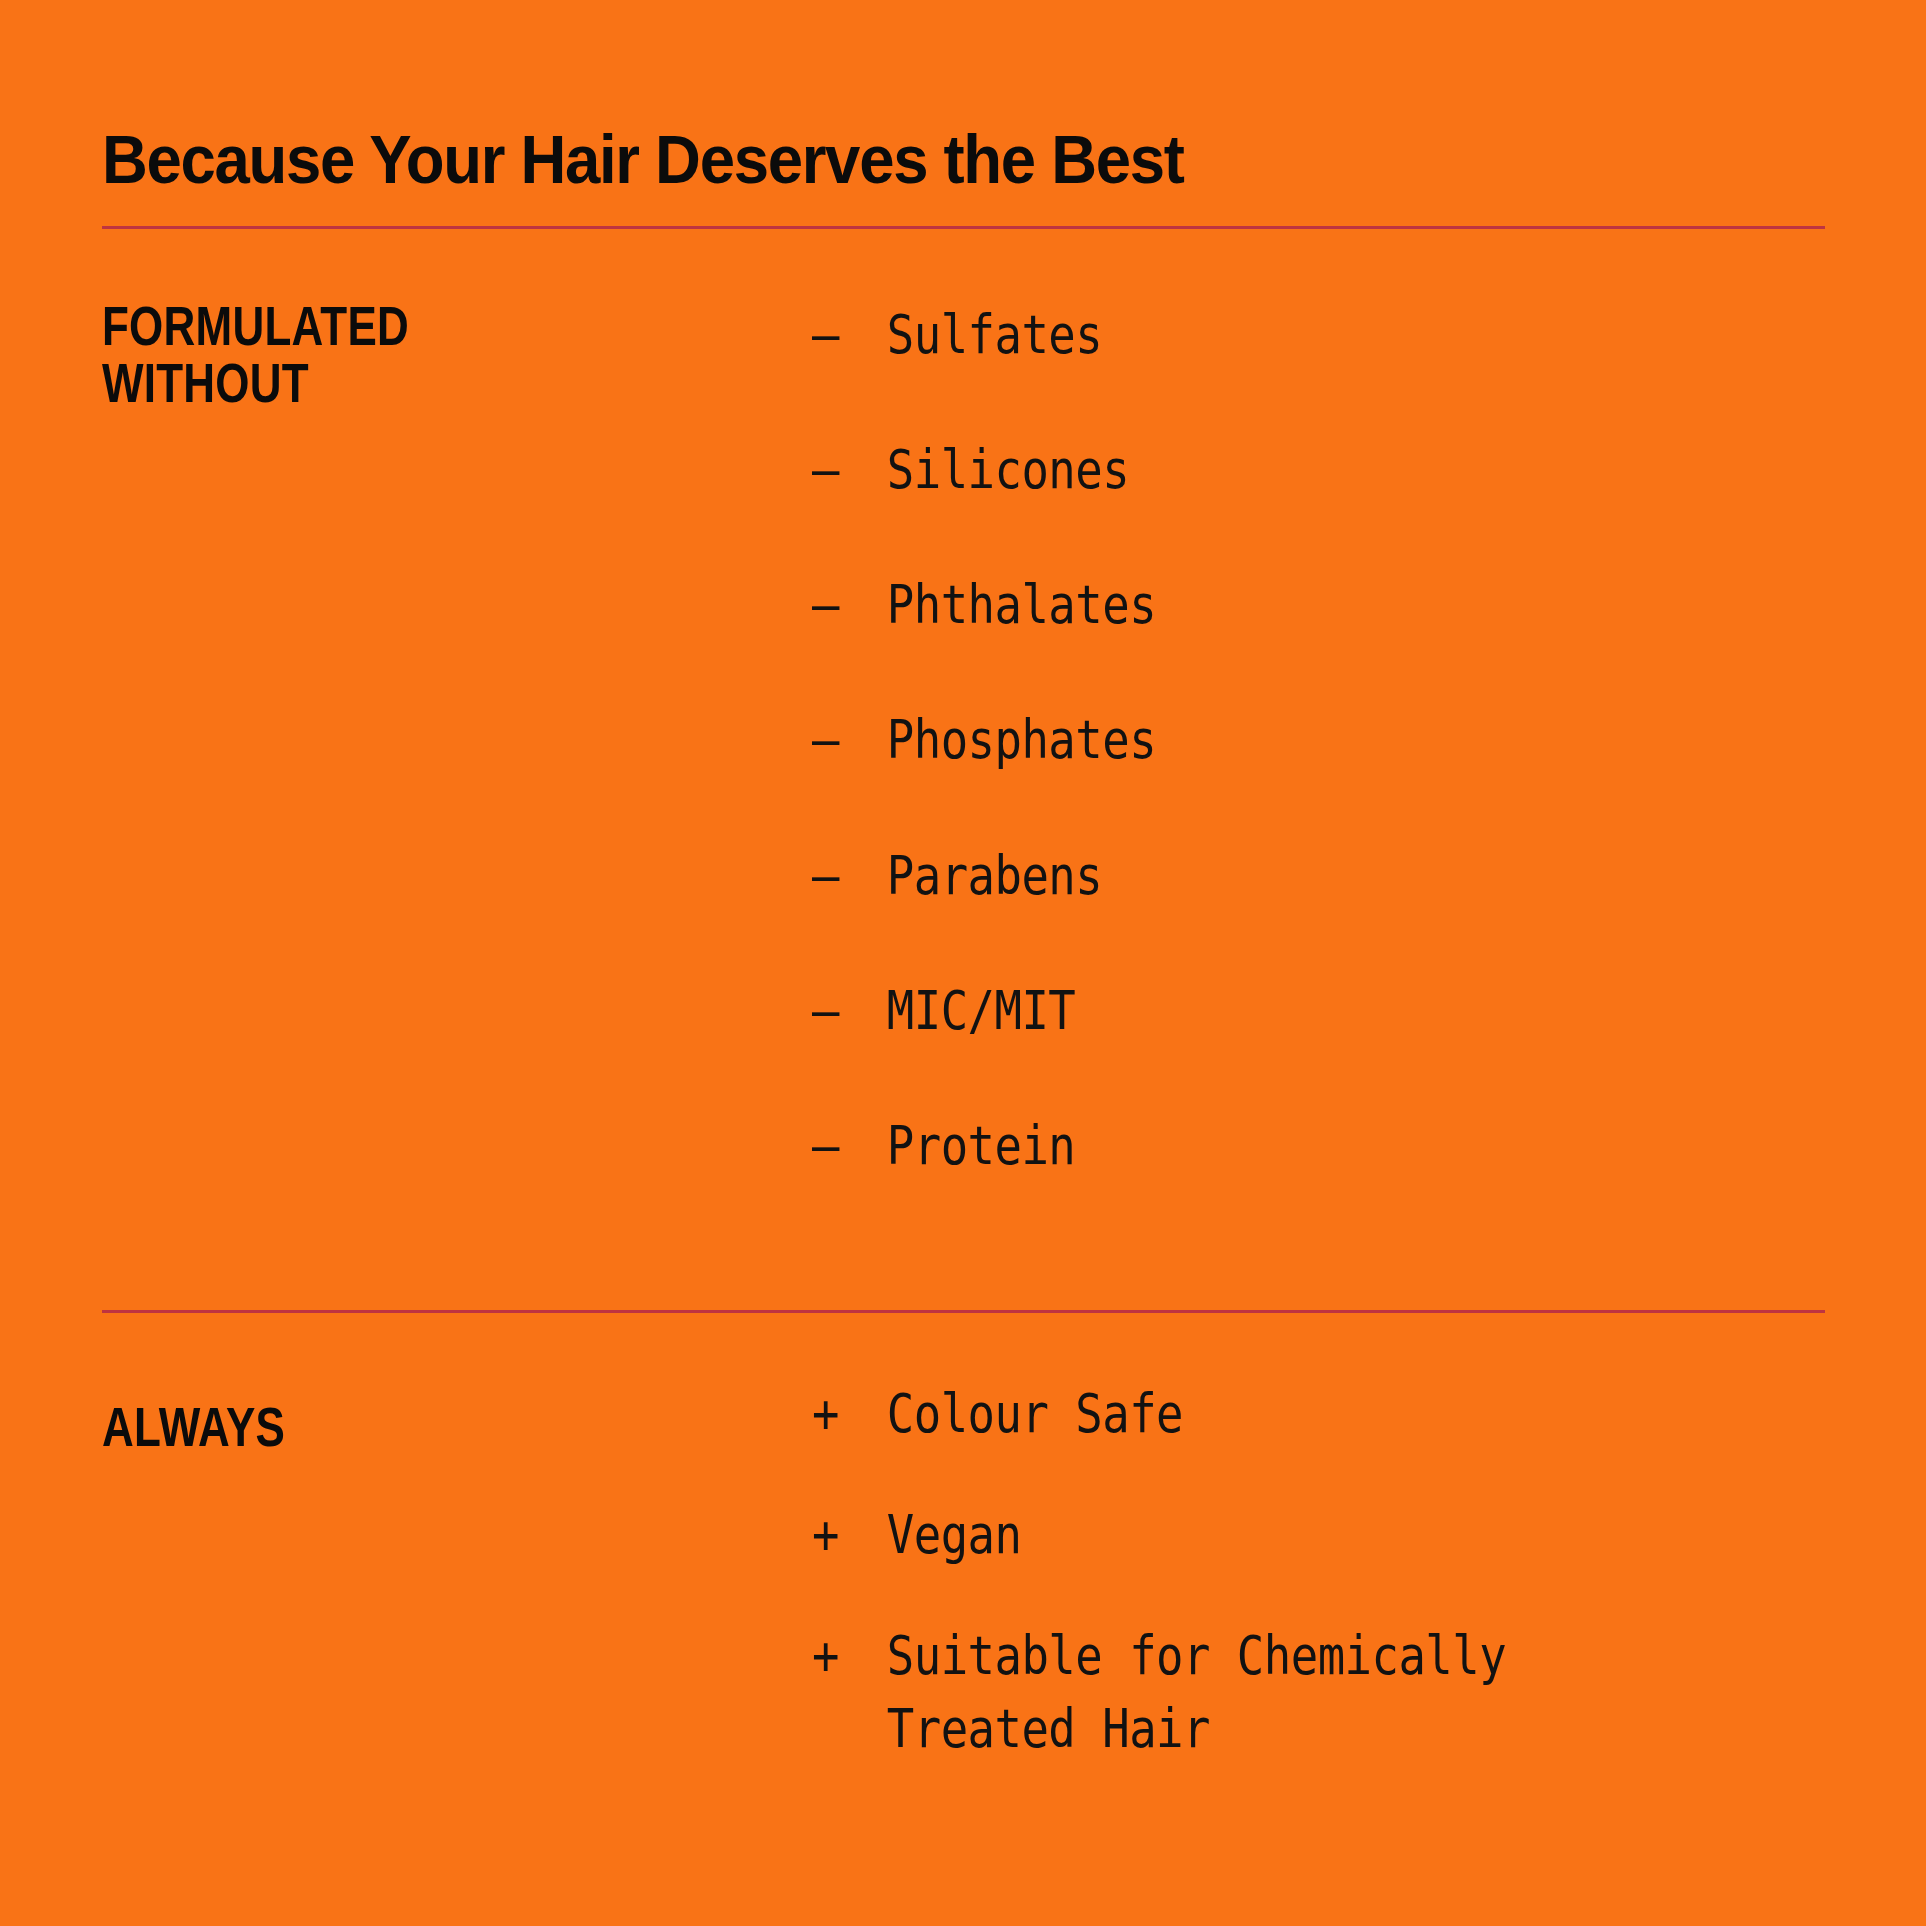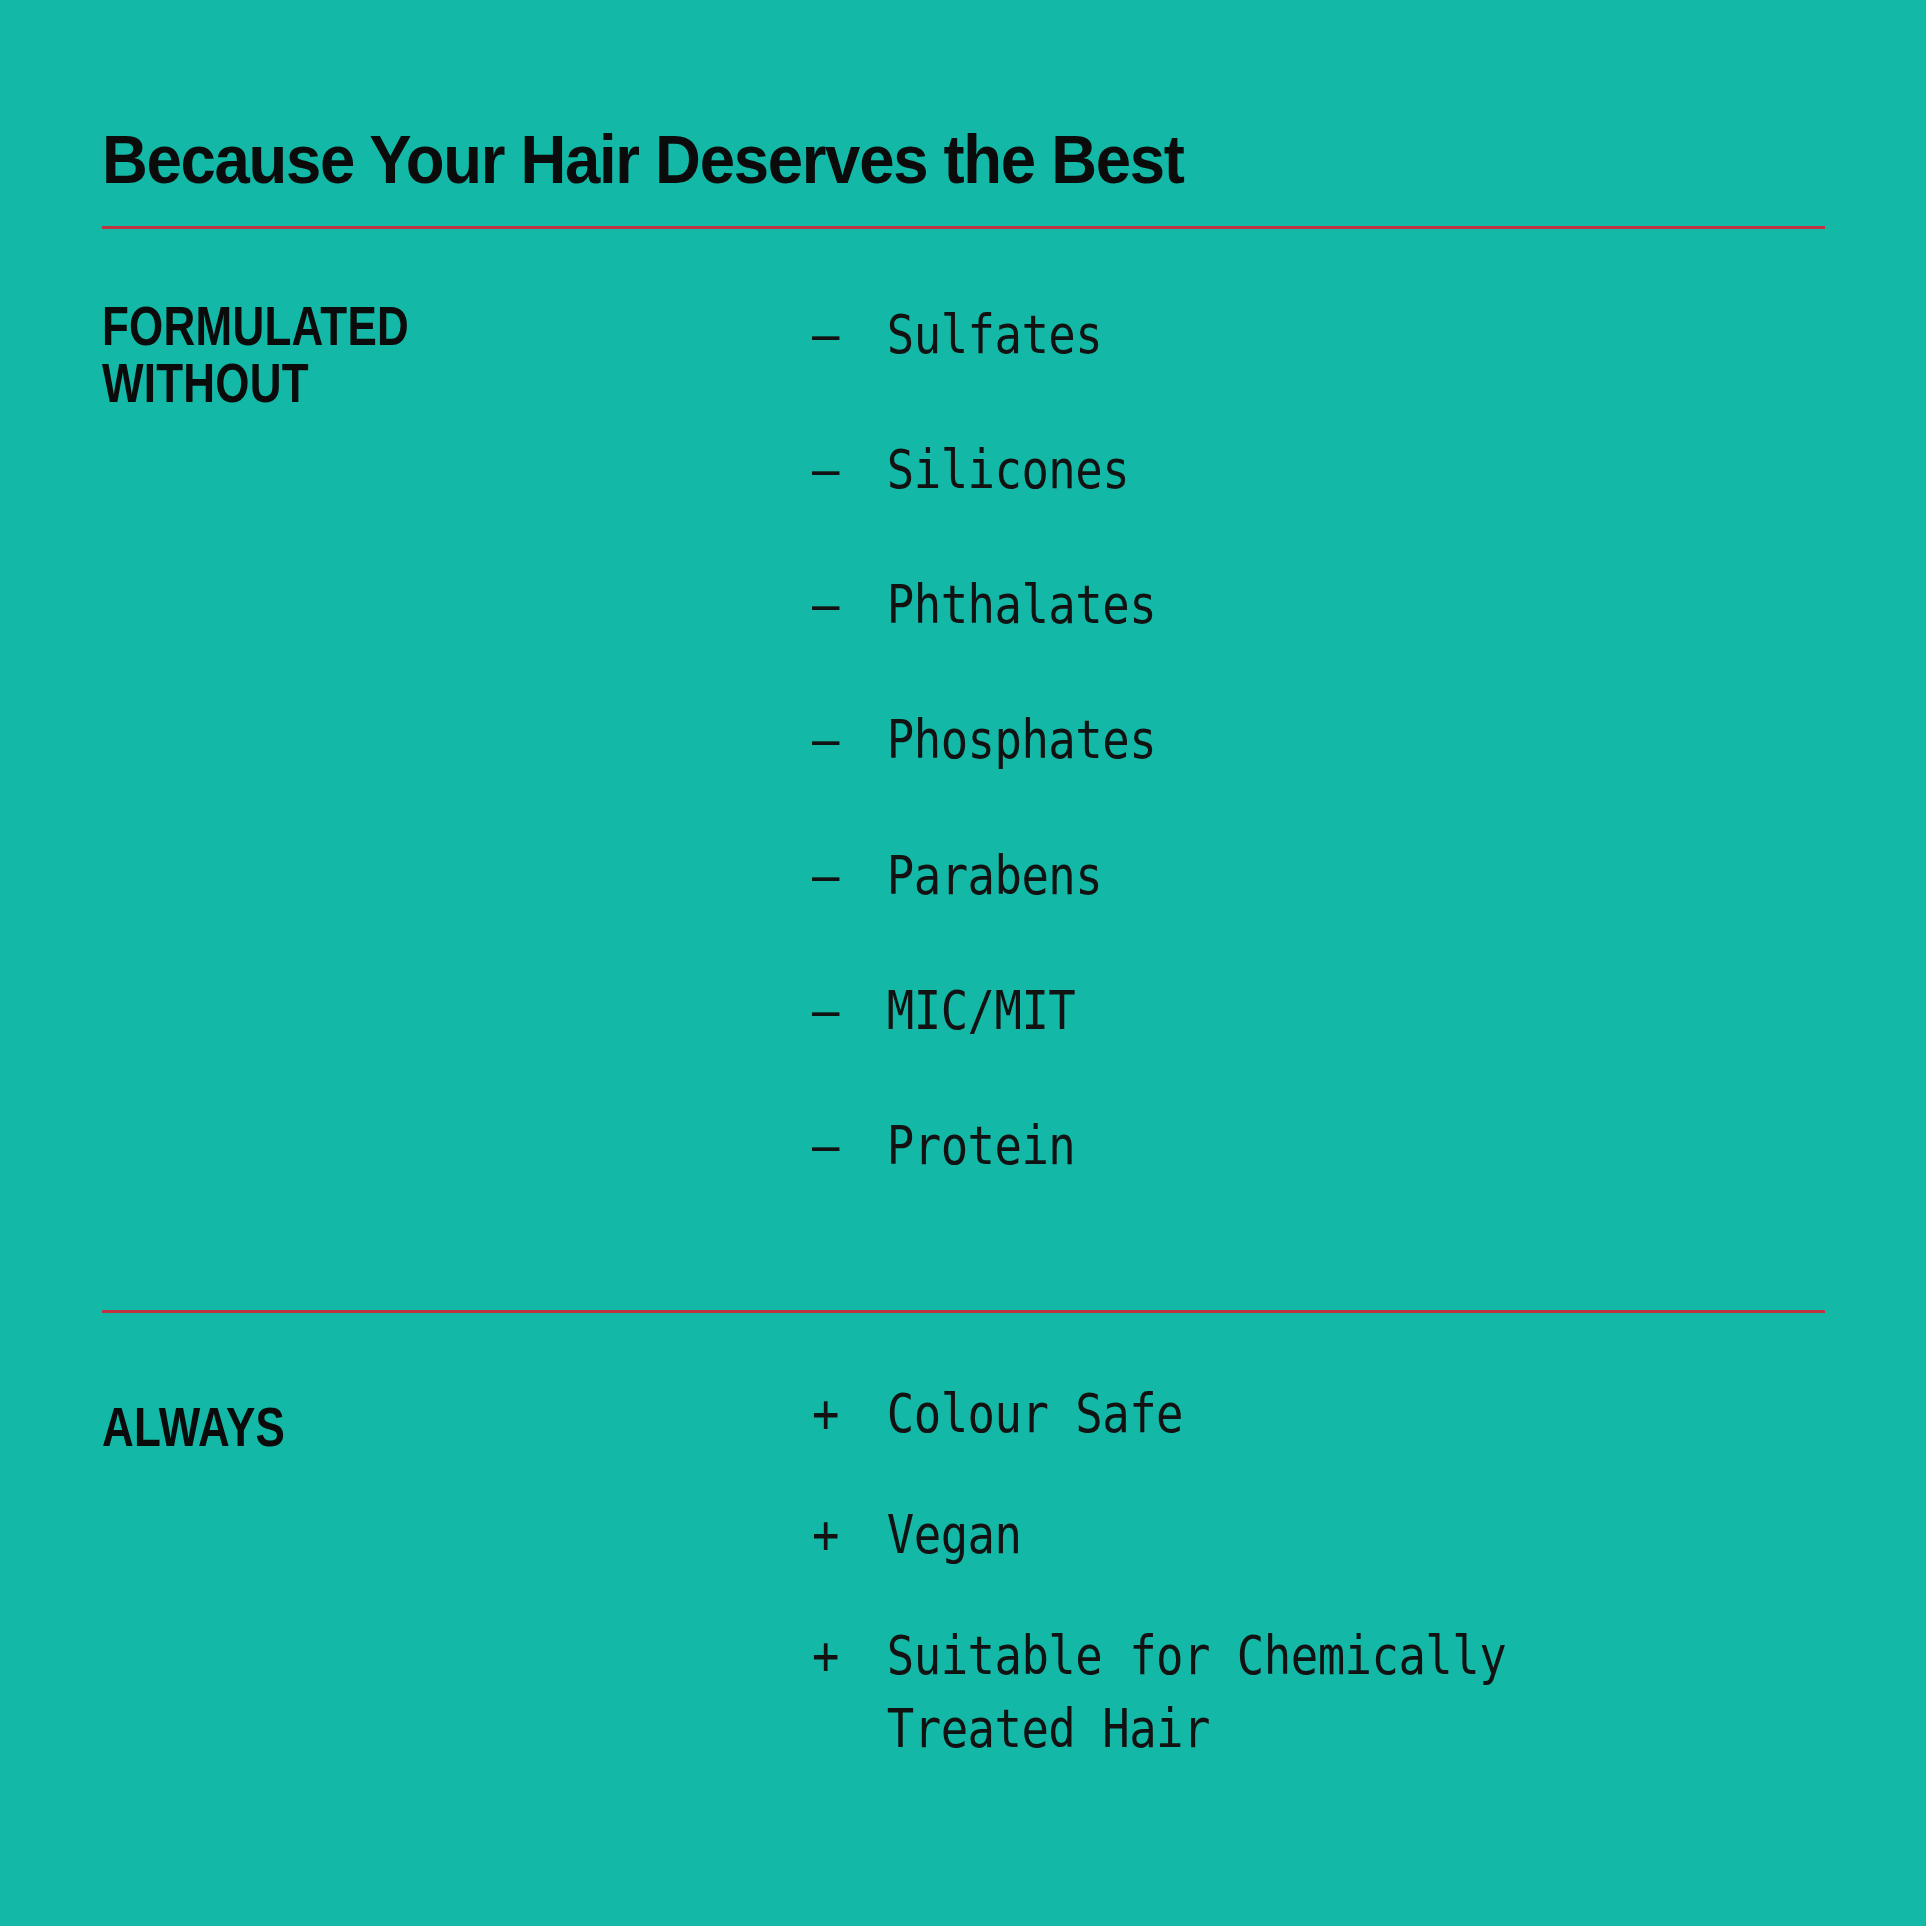--- a/index.html
+++ b/index.html
@@ -13,21 +13,21 @@
     background: #F4F2EF;
     font-family: "Liberation Sans", sans-serif;
     -webkit-font-smoothing: antialiased;
     overflow: hidden;
   }
 
   .sheet {
     position: relative;
     width: 1926px;
     height: 1926px;
-    background: #14b8a6;
+    background: #f97316;
     box-sizing: border-box;
     padding: 11px 102px;
   }
 
   
   .title {
     position: absolute;
     left: 102px;
     top: 79px;
     width: 1725px;

